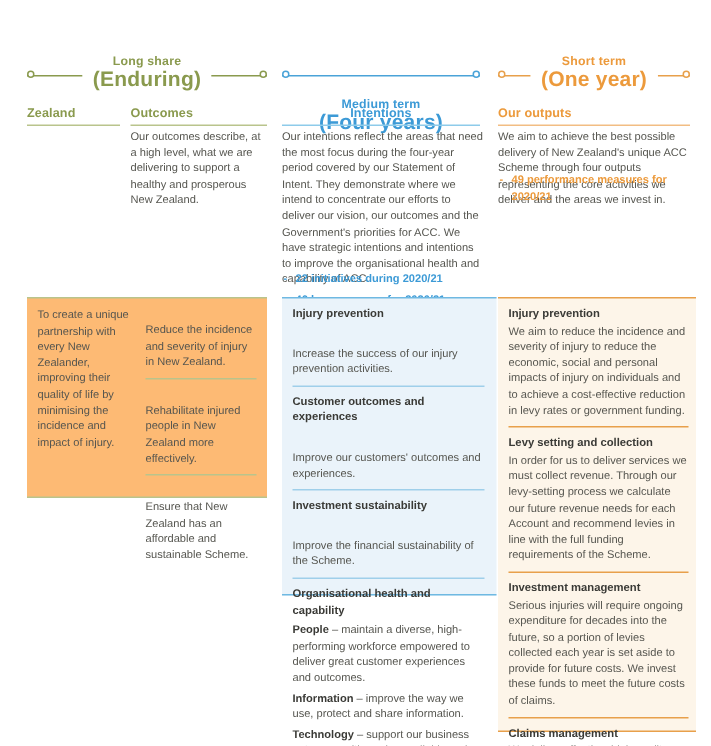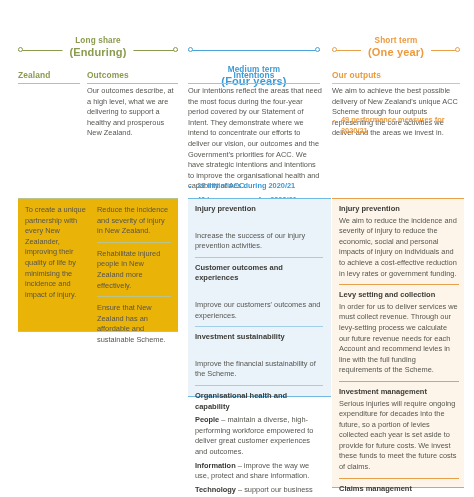--- a/index.html
+++ b/index.html
@@ -64,21 +64,21 @@
     white-space: nowrap;
   }
   .tl-label .t1 {
     display: block;
     font-size: 8.2px;
     font-weight: bold;
     letter-spacing: .15px;
   }
   .tl-label .t2 {
     display: block;
-    font-size: 11px;
+    font-size: 14px;
     font-weight: bold;
     letter-spacing: .15px;
   }
 
   
   .tl-long { left: 18px; width: 160px; }
   .tl-long .tl-line { background: #8a9a4e; }
   .tl-long .tl-cap { border: 1px solid #8a9a4e; }
   .tl-long .tl-label { color: #8a9a4e; }
   
@@ -147,21 +147,21 @@
   
   .panel {
     position: absolute;
     box-sizing: border-box;
   }
   .panel-green {
     left: 18px;
     top: 198px;
     width: 160px;
     height: 134px;
-    background: #eab308;
+    background: #fdba74;
     border-top: 1.2px solid #b9c48c;
     border-bottom: 1.2px solid #b9c48c;
   }
   .panel-blue {
     left: 188px;
     top: 198px;
     width: 143px;
     height: 199px;
     background: #eaf3fa;
     border-top: 1.6px solid #6fb9e2;
@@ -190,21 +190,21 @@
   .g-outcomes {
     position: absolute;
     left: 79px;
     top: 0;
     width: 74px;
   }
   .g-item {
     font-size: 7.4px;
     line-height: 10.6px;
     color: #55554f;
-    padding: 6px 0 5px 0;
+    padding: 16px 0 5px 0;
   }
   .g-item + .g-item {
     border-top: 1px solid #b9c48c;
   }
 
   
   .b-inner { position: absolute; left: 7px; top: 0; width: 128px; }
   .b-block { padding: 5px 0 5px 0; }
   .b-block + .b-block { border-top: 1px solid #9fcfea; }
   .b-title {

